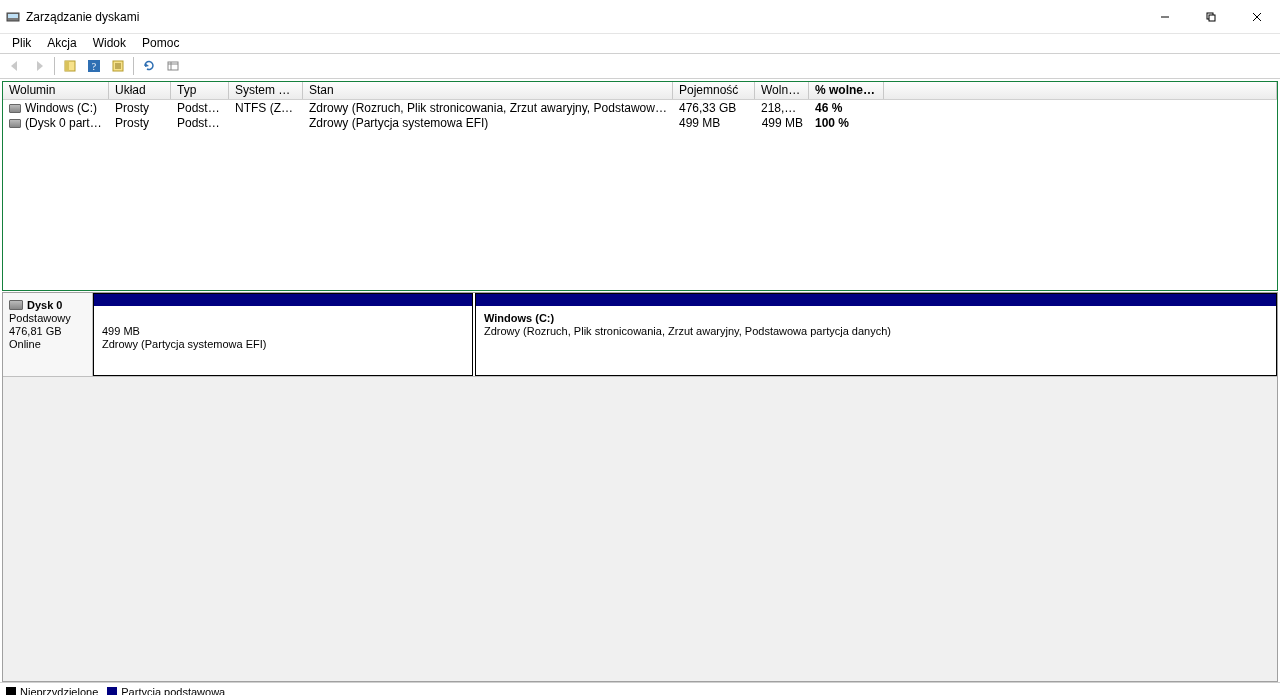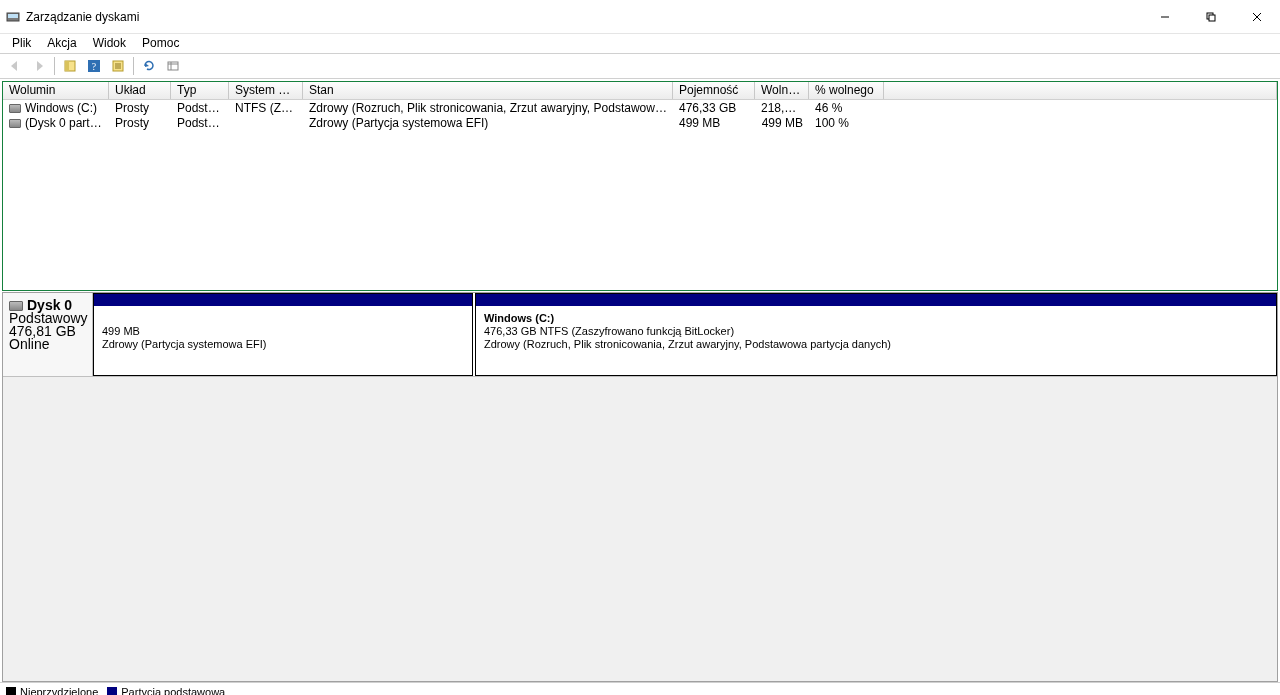--- a/index.html
+++ b/index.html
@@ -83,42 +83,42 @@
   .vol-row {
     display: flex;
     height: 15px;
     align-items: center;
   }
   .vol-row .cell {
     padding: 0 6px;
     white-space: nowrap; overflow: hidden; text-overflow: ellipsis;
   }
   .c0{width:106px;} .c1{width:62px;} .c2{width:58px;} .c3{width:74px;}
-  .c4{width:370px;} .c5{width:82px;} .c6{width:54px;text-align:right;} .c7{width:75px;}
+  .c4{width:370px;} .c5{width:82px;} .c6{width:54px;text-align:right;} .c7{width:75px;font-weight:bold;}
   .vol-head .colend{flex:1;}
 
   .disk-panel {
     height: 390px;
     border: 1px solid #a0a0a0;
     margin: 1px 2px 0 2px;
     background: #f0f0f0;
     position: relative;
   }
   .disk-row {
     display: flex;
     height: 84px;
     background: #fff;
     border-bottom: 1px solid #c0c0c0;
   }
   .disk-label {
     width: 90px;
     background: #f7f7f7;
     border-right: 1px solid #c0c0c0;
     padding: 6px 6px;
-    font-size: 14px;
+    font-size: 11px;
     line-height: 13px;
   }
   .disk-label .d-name { font-weight: bold; }
   .disk-label .d-icon {
     display:inline-block; width:14px; height:10px; margin-right:4px;
     background: linear-gradient(#bbb,#888);
     border:1px solid #666; border-radius:1px;
     vertical-align: -1px;
   }
   .parts { flex: 1; display: flex; gap: 2px; padding: 0; }
@@ -297,21 +297,20 @@
         <div class="body">
           <div>&nbsp;</div>
           <div>499 MB</div>
           <div>Zdrowy (Partycja systemowa EFI)</div>
         </div>
       </div>
       <div class="part" style="flex:1">
         <div class="bar"></div>
         <div class="body">
           <div class="p-name">Windows  (C:)</div>
-          <div>476,33 GB NTFS (Zaszyfrowano funkcją BitLocker)</div>
           <div>Zdrowy (Rozruch, Plik stronicowania, Zrzut awaryjny, Podstawowa partycja danych)</div>
         </div>
       </div>
     </div>
   </div>
   <div style="flex:1"></div>
 </div>
 
 <div class="legend">
   <span><span class="sw black"></span><span>Nieprzydzielone</span></span>

